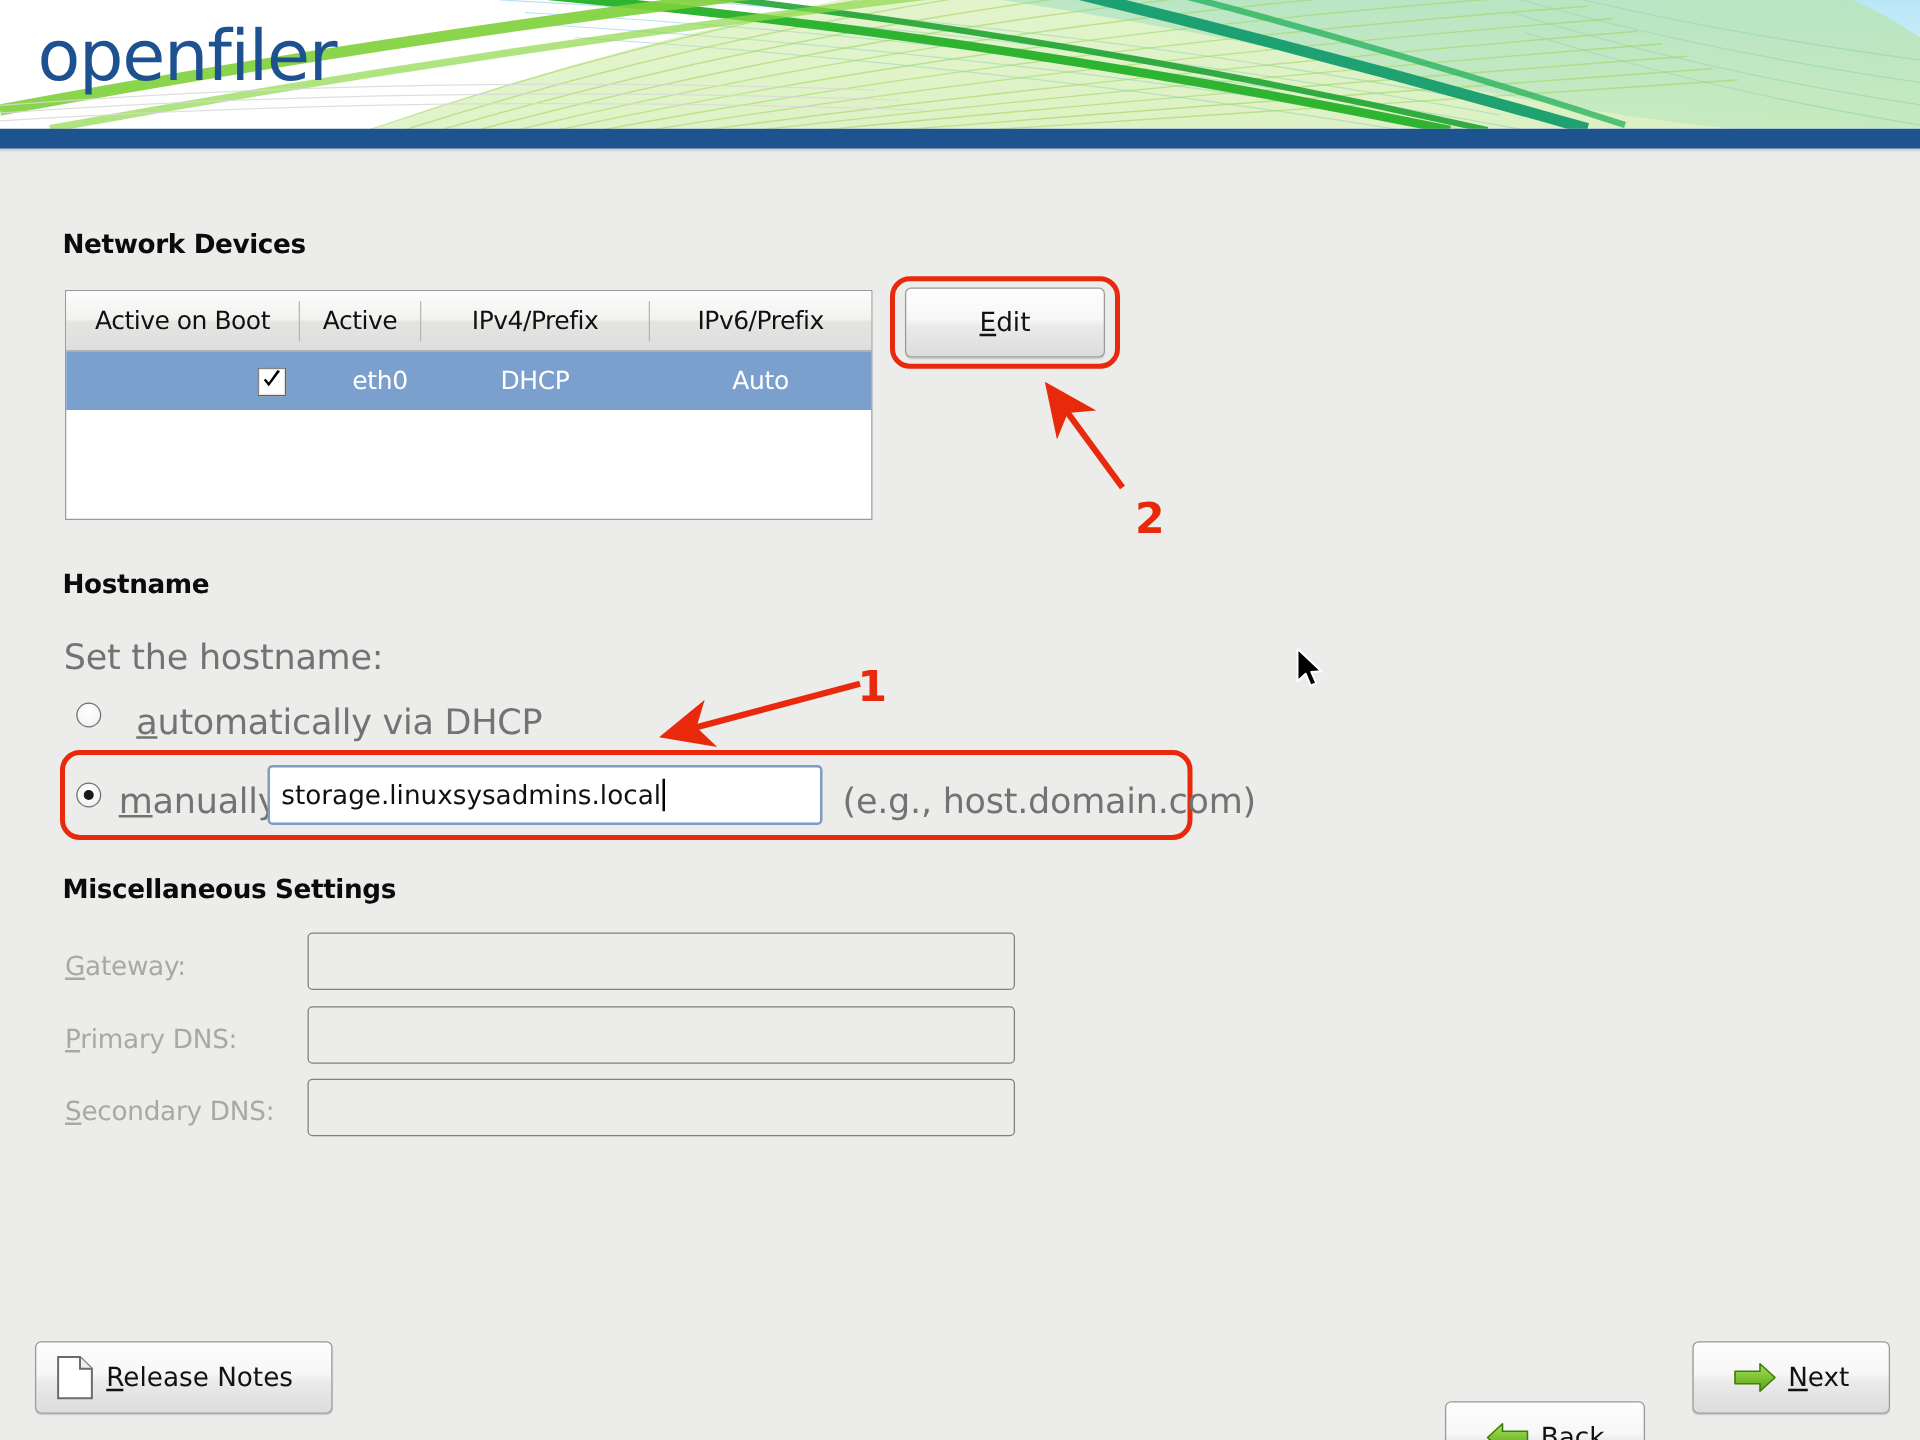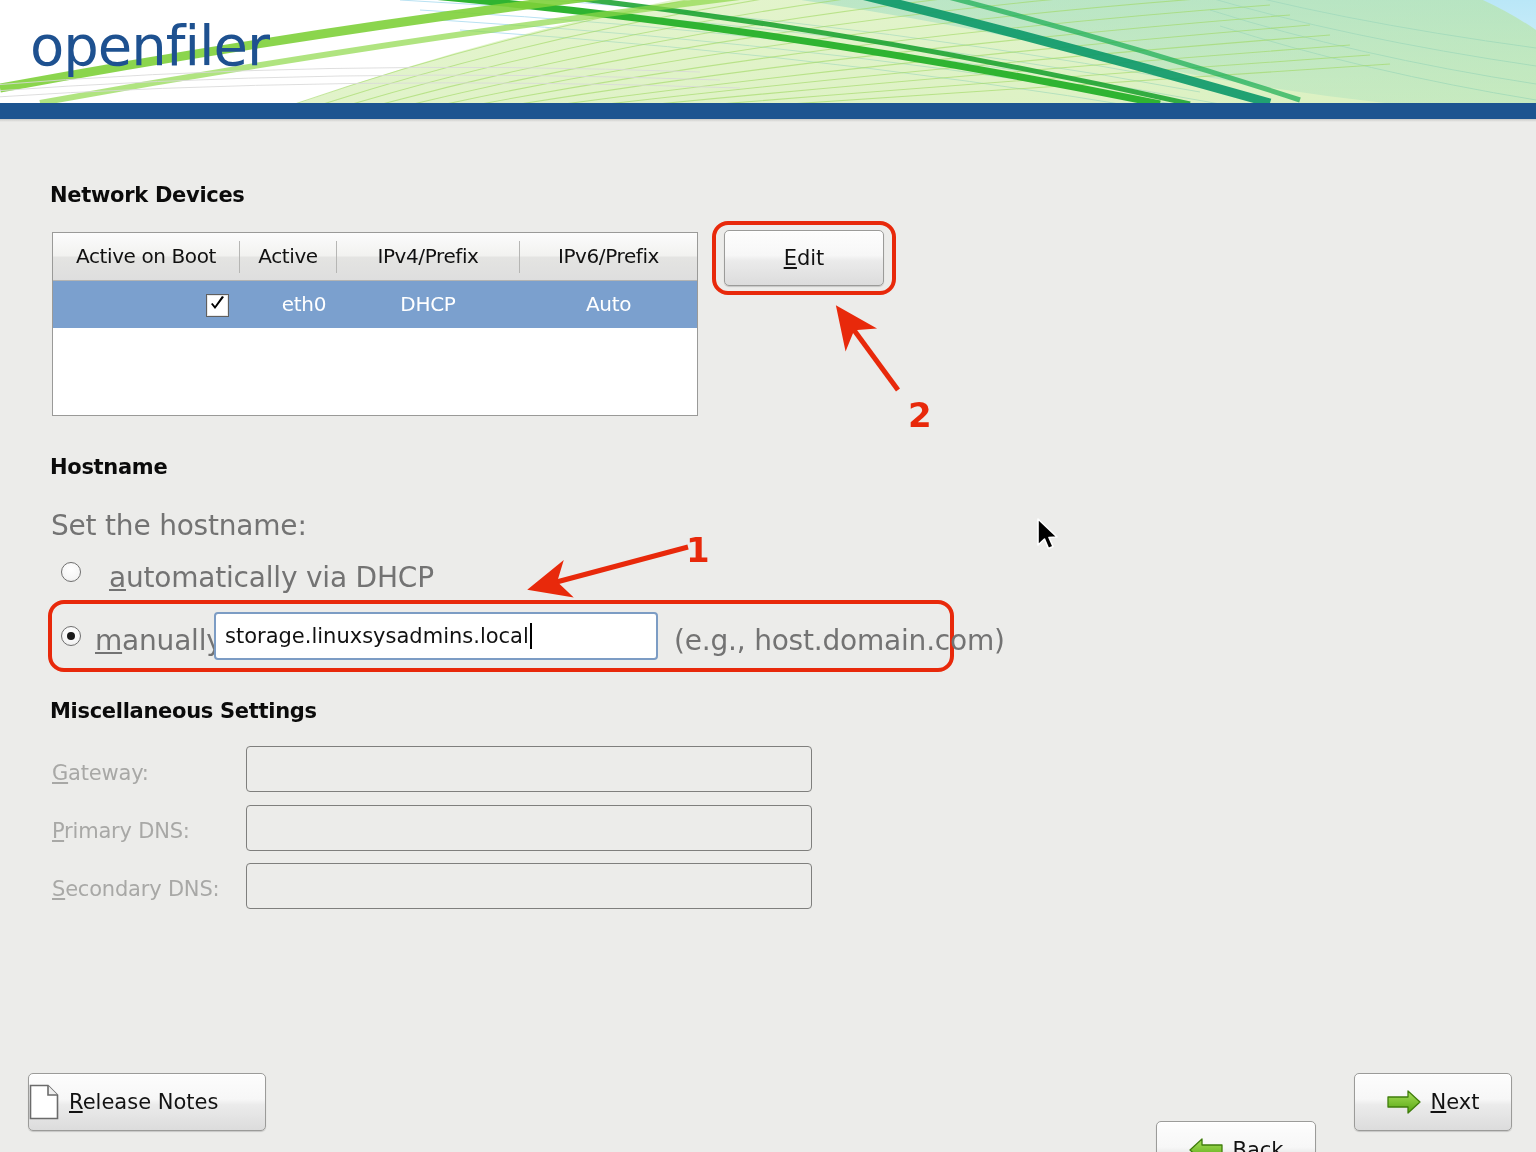--- a/index.html
+++ b/index.html
@@ -127,20 +127,21 @@
   .btn-edit {
     left: 724px; top: 230px;
     width: 160px; height: 56px;
     font-size: 21px;
   }
   .btn-release {
     left: 28px; top: 1073px;
     width: 238px; height: 58px;
     font-size: 21px;
     justify-content: flex-start;
+    padding-left: 16px;
   }
   .btn-back {
     left: 1156px; top: 1121px;
     width: 160px; height: 58px;
     font-size: 21px;
   }
   .btn-next {
     left: 1354px; top: 1073px;
     width: 158px; height: 58px;
     font-size: 21px;

